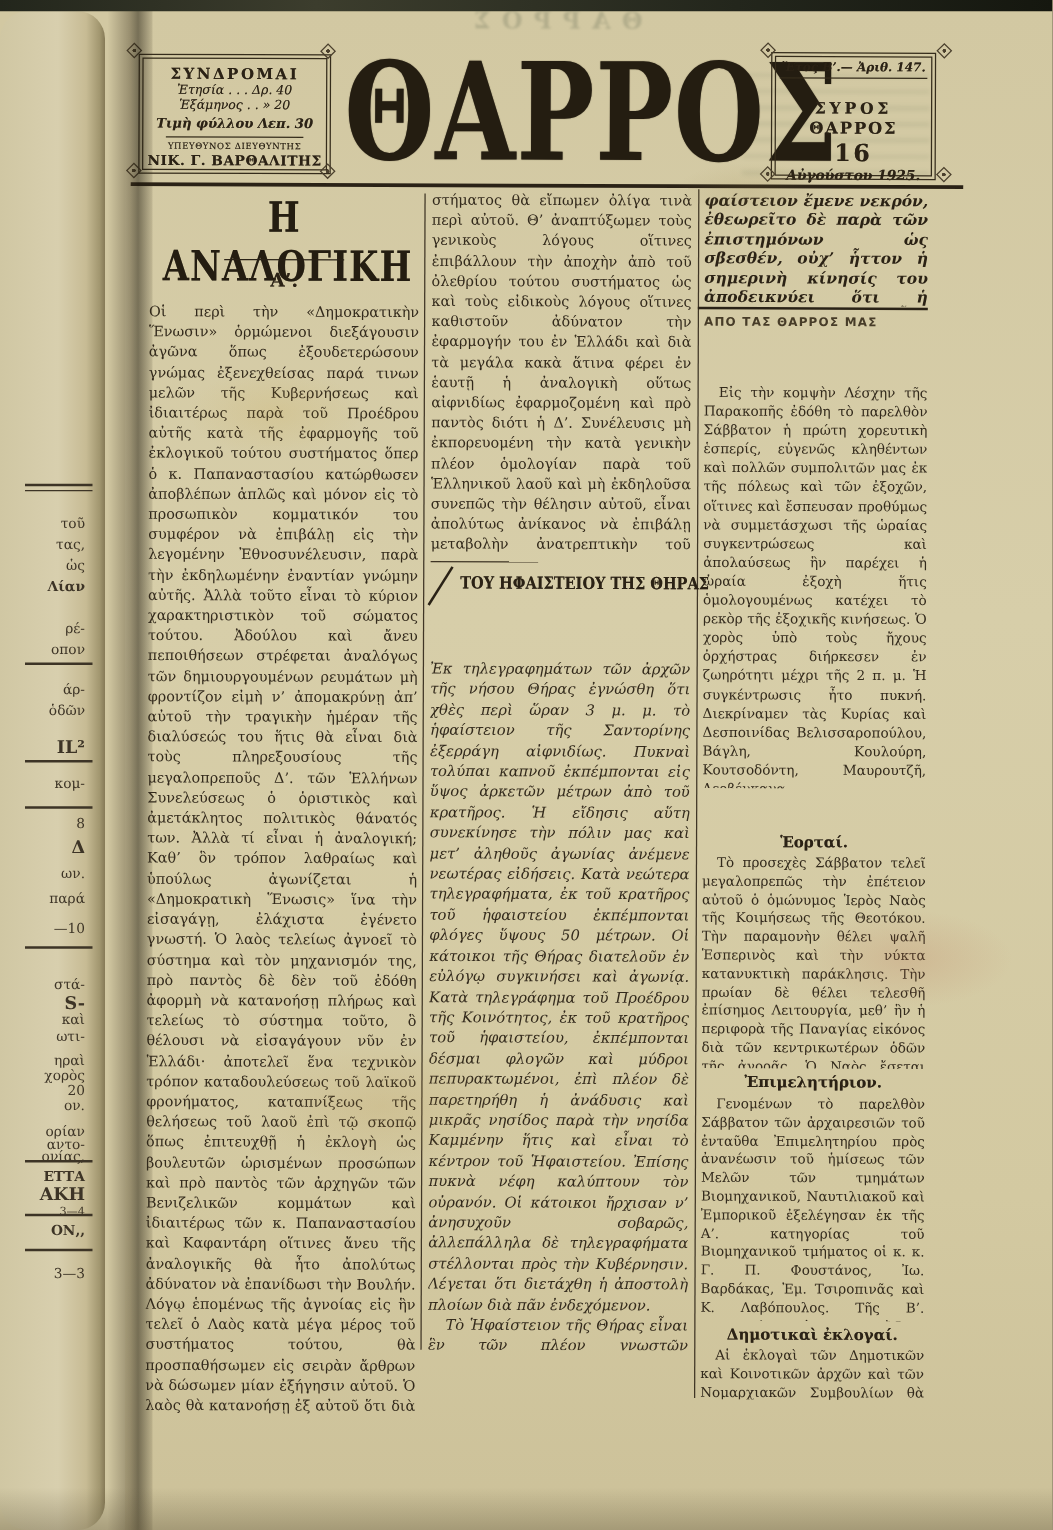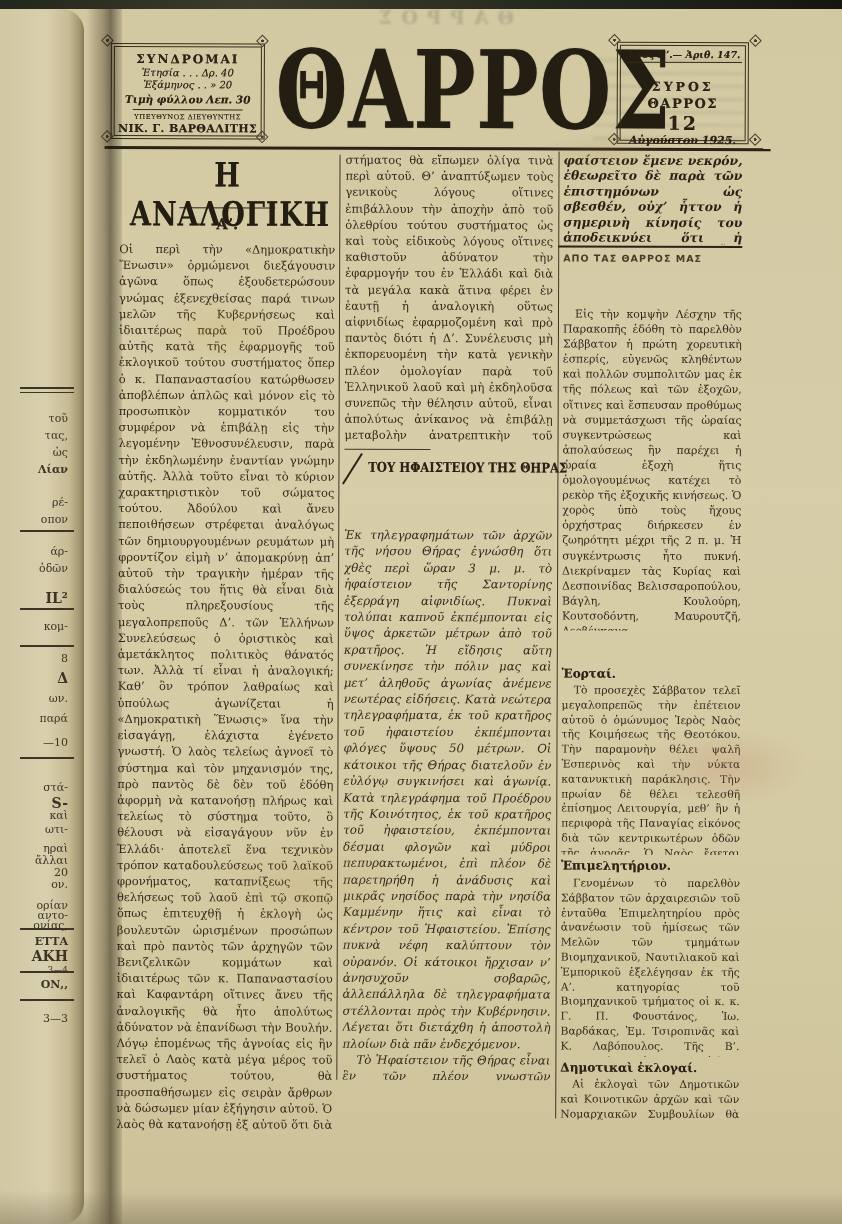--- a/index.html
+++ b/index.html
@@ -101,21 +101,21 @@
   .colR-parakopi{position:absolute;left:562px;top:306px;width:179px;height:324px;overflow:hidden;
      font-size:10.9px;line-height:15.1px;}
   .colR-parakopi p{text-indent:12px;}
 
   .news-header{position:absolute;left:558px;top:636px;width:183px;display:flex;align-items:center;}
   .nh-bar{flex:1;height:6px;border-top:2px solid #2a2216;border-bottom:2px solid #2a2216;}
   .nh-bar.l{border-left:3px solid #2a2216;}
   .nh-bar.r{border-right:3px solid #2a2216;}
   .nh-title{font-size:20px;font-weight:bold;letter-spacing:5px;padding:0 4px;color:#241d11;}
 
-  .news-sec-title{position:absolute;width:179px;left:562px;font-weight:bold;font-size:12px;}
+  .news-sec-title{position:absolute;width:179px;left:562px;text-align:center;font-weight:bold;font-size:12px;}
   .nst1{top:666px;}
   .nst2{top:858px;}
   .nst3{top:1060px;}
   .news-body{position:absolute;left:562px;width:179px;overflow:hidden;font-size:10.8px;line-height:14.8px;text-align:justify;color:#332a1c;}
   .news-body p{margin:0;text-indent:12px;}
   .nb1{top:683px;height:171px;}
   .nb2{top:876px;height:180px;}
   .nb3{top:1077px;height:42px;}
 </style>
 </head>
@@ -138,21 +138,21 @@
     <span class="efrag" style="top:643px">8</span>
     <span class="efrag b big" style="top:661px">Δ</span>
     <span class="efrag" style="top:683px">ων.</span>
     <span class="efrag" style="top:703px">παρά</span>
     <span class="efrag" style="top:727px">—10</span>
     <span class="efrag" style="top:772px">στά-</span>
     <span class="efrag b big" style="top:786px">S-</span>
     <span class="efrag" style="top:800px">καὶ</span>
     <span class="efrag" style="top:814px">ωτι-</span>
     <span class="efrag" style="top:833px">ηραὶ</span>
-    <span class="efrag" style="top:845px">ἄλλαι</span>
+    <span class="efrag" style="top:845px">χορὸς</span>
     <span class="efrag" style="top:857px">20</span>
     <span class="efrag" style="top:869px">ον.</span>
     <span class="efrag" style="top:890px">ορίαν</span>
     <span class="efrag" style="top:900px">αντο-</span>
     <span class="efrag" style="top:910px">ονίας,</span>
     <span class="efrag b" style="top:926px">ΕΤΤΑ</span>
     <span class="efrag b big" style="top:939px">ΑΚΗ</span>
     <span class="efrag sm" style="top:956px">3—4</span>
     <span class="efrag b" style="top:969px">ΟΝ,,</span>
     <span class="efrag" style="top:1003px">3—3</span>
@@ -180,21 +180,21 @@
       <div class="pub-label">ΥΠΕΥΘΥΝΟΣ ΔΙΕΥΘΥΝΤΗΣ</div>
       <div class="pub-name">ΝΙΚ. Γ. ΒΑΡΘΑΛΙΤΗΣ</div>
     </div>
 
     <div class="np-title">ΘΑΡΡΟΣ</div>
 
     <div class="issue-box ink">
       <div class="issue-l1">Ἔτος Β’.— Ἀριθ. 147.</div>
       <div class="issue-city">ΣΥΡΟΣ</div>
       <div class="issue-day">ΘΑΡΡΟΣ</div>
-      <div class="issue-num">12</div>
+      <div class="issue-num">16</div>
       <div class="issue-my">Αὐγούστου 1925.</div>
     </div>
 
     <span class="orn" style="left:101px;top:37px"></span>
     <span class="orn" style="left:256px;top:37px"></span>
     <span class="orn" style="left:101px;top:133px"></span>
     <span class="orn" style="left:256px;top:133px"></span>
     <span class="orn" style="left:608px;top:35px"></span>
     <span class="orn" style="left:749px;top:35px"></span>
     <span class="orn" style="left:608px;top:134px"></span>

